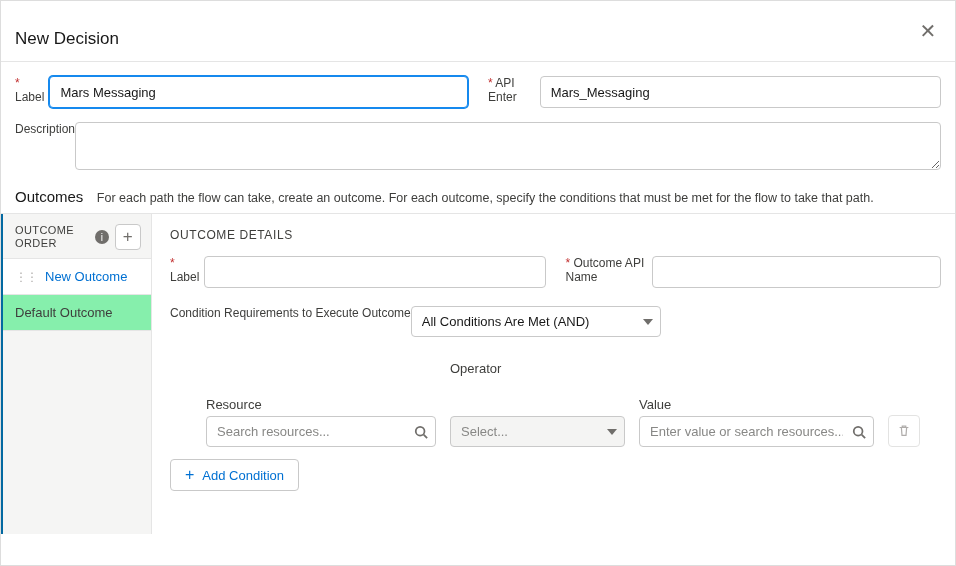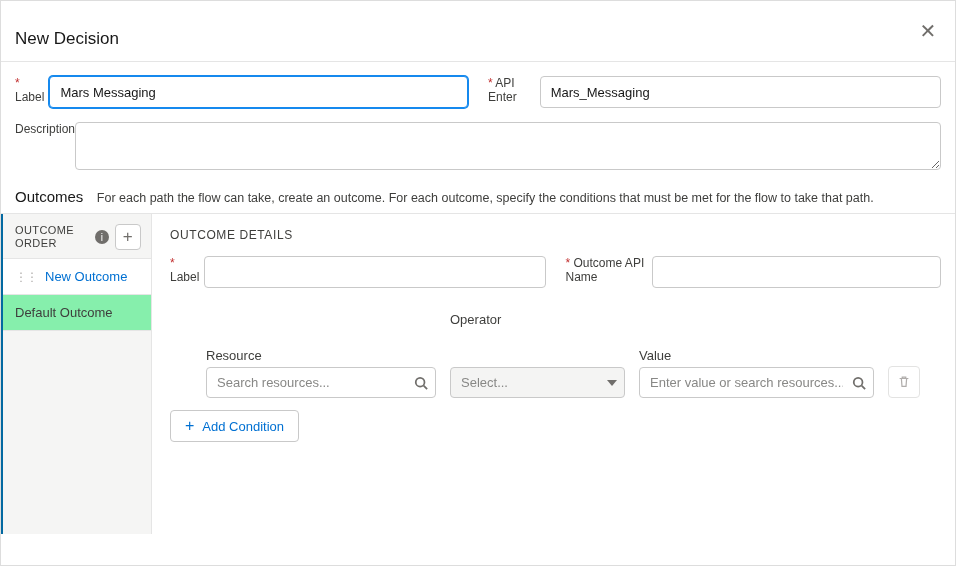--- a/index.html
+++ b/index.html
@@ -145,20 +145,27 @@
         <div class="col">
           <div class="field-label req">Label</div>
           <input type="text" value="" style="">
         </div>
         <div class="col">
           <div class="field-label req">Outcome API Name</div>
           <input type="text" value="" style="">
         </div>
       </div>
 
+      <div class="col" style="margin-bottom:4px;">
+        <div class="field-label">Condition Requirements to Execute Outcome</div>
+        <div class="select-wrap">
+          <input type="text" readonly="" value="All Conditions Are Met (AND)" style="">
+          <div class="select-arrow"></div>
+        </div>
+      </div>
 
       <div class="cond-row">
         <div class="cond-col" style="width:230px;">
           <label>Resource</label>
           <div class="search-wrap">
             <input type="text" placeholder="Search resources..." style="">
             <span class="mag">
               <svg viewBox="0 0 16 16" width="14" height="14" fill="none" stroke="#706e6b" stroke-width="2">
                 <circle cx="7" cy="7" r="5"></circle>
                   <line x1="11" y1="11" x2="15" y2="15"></line>

